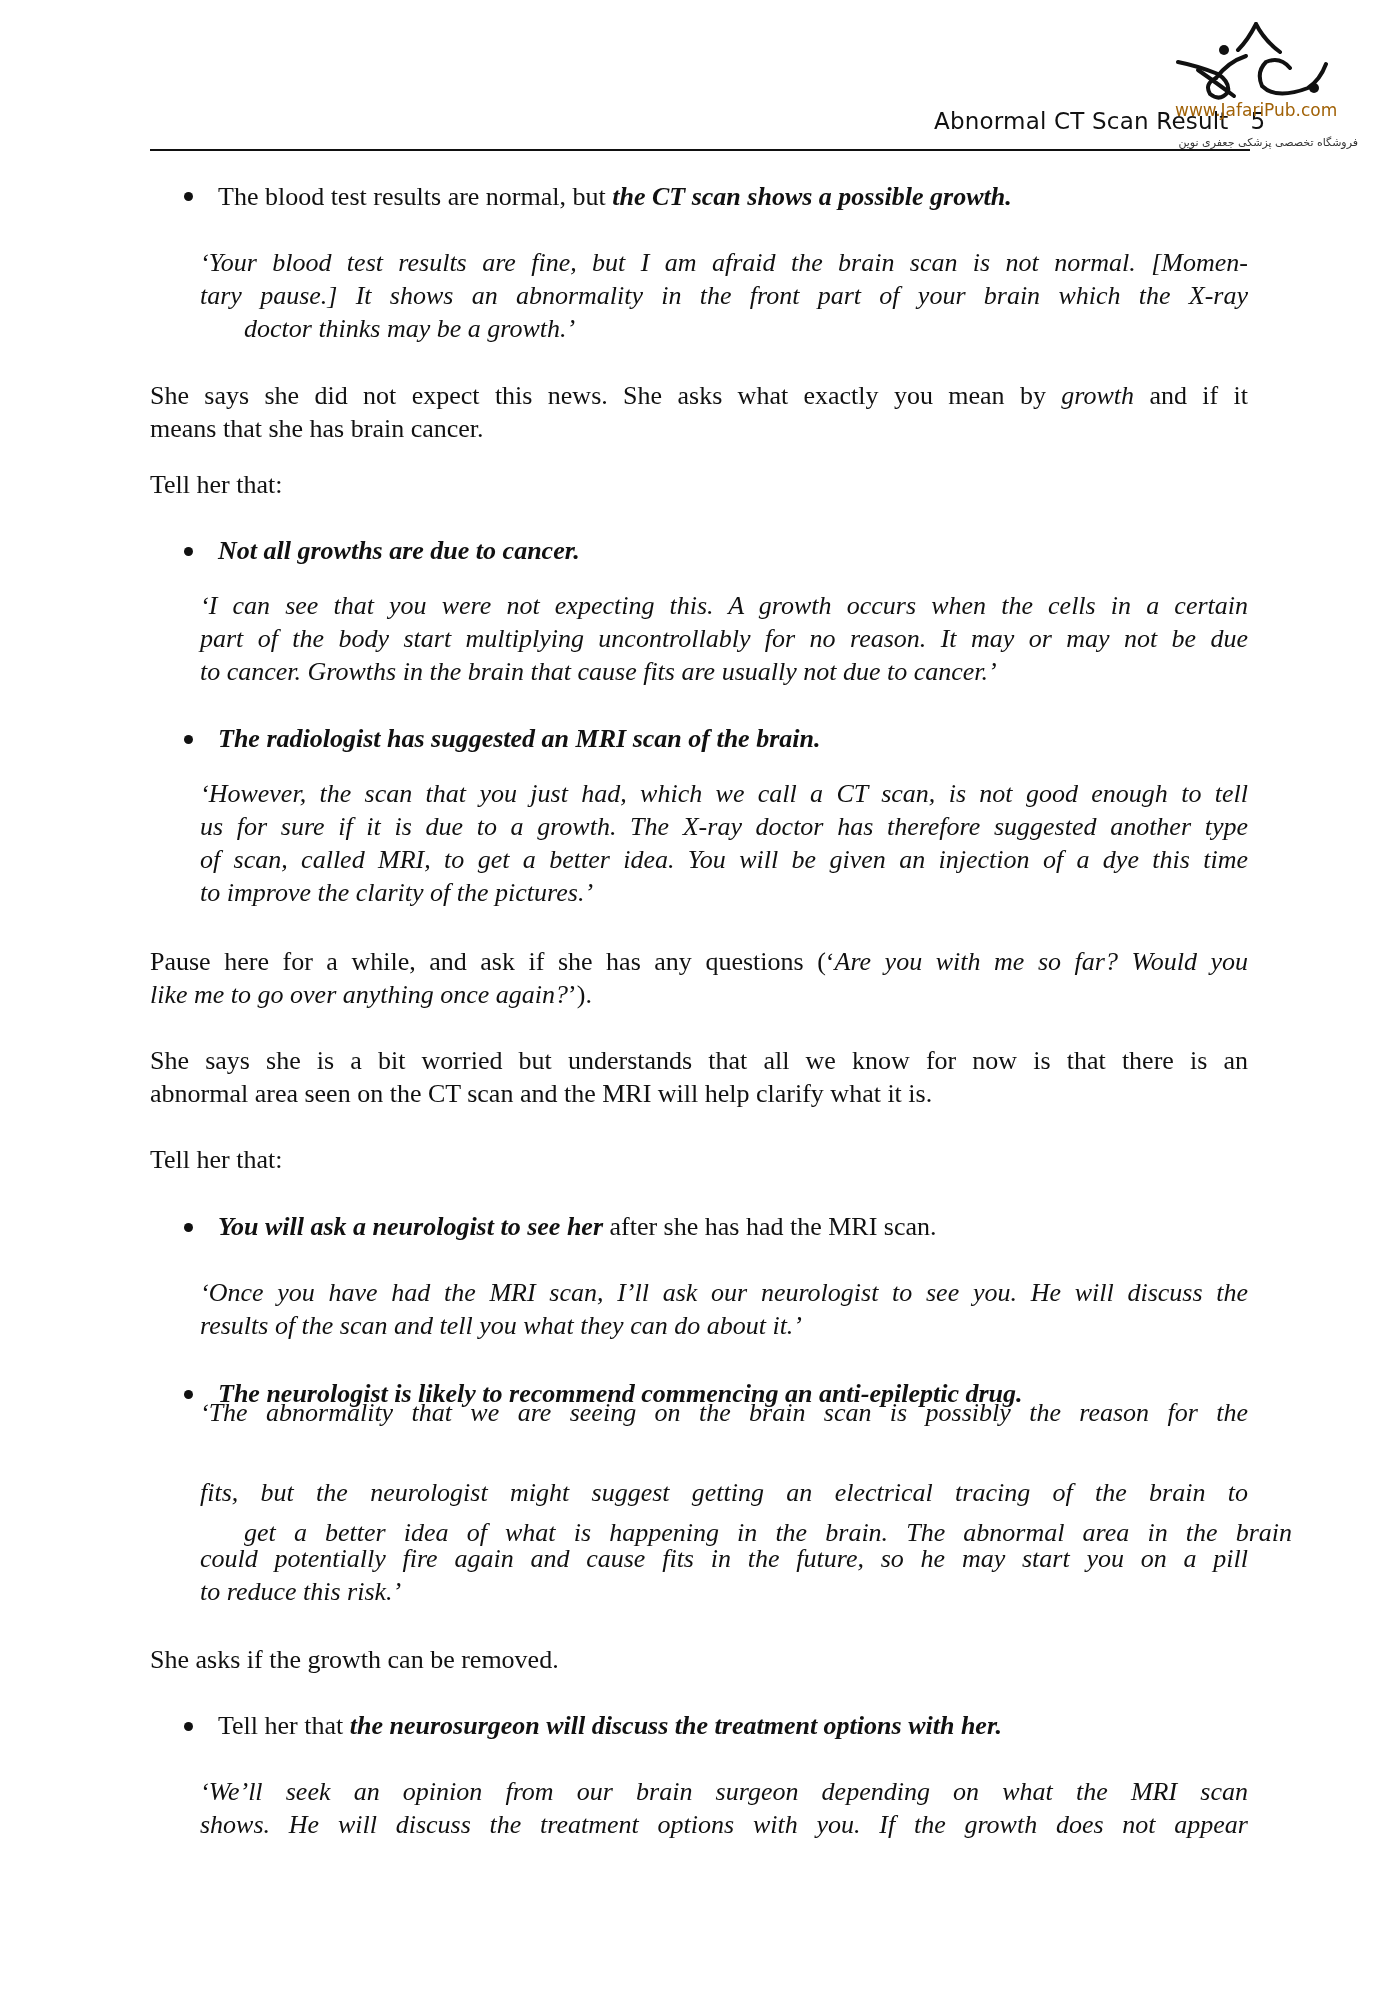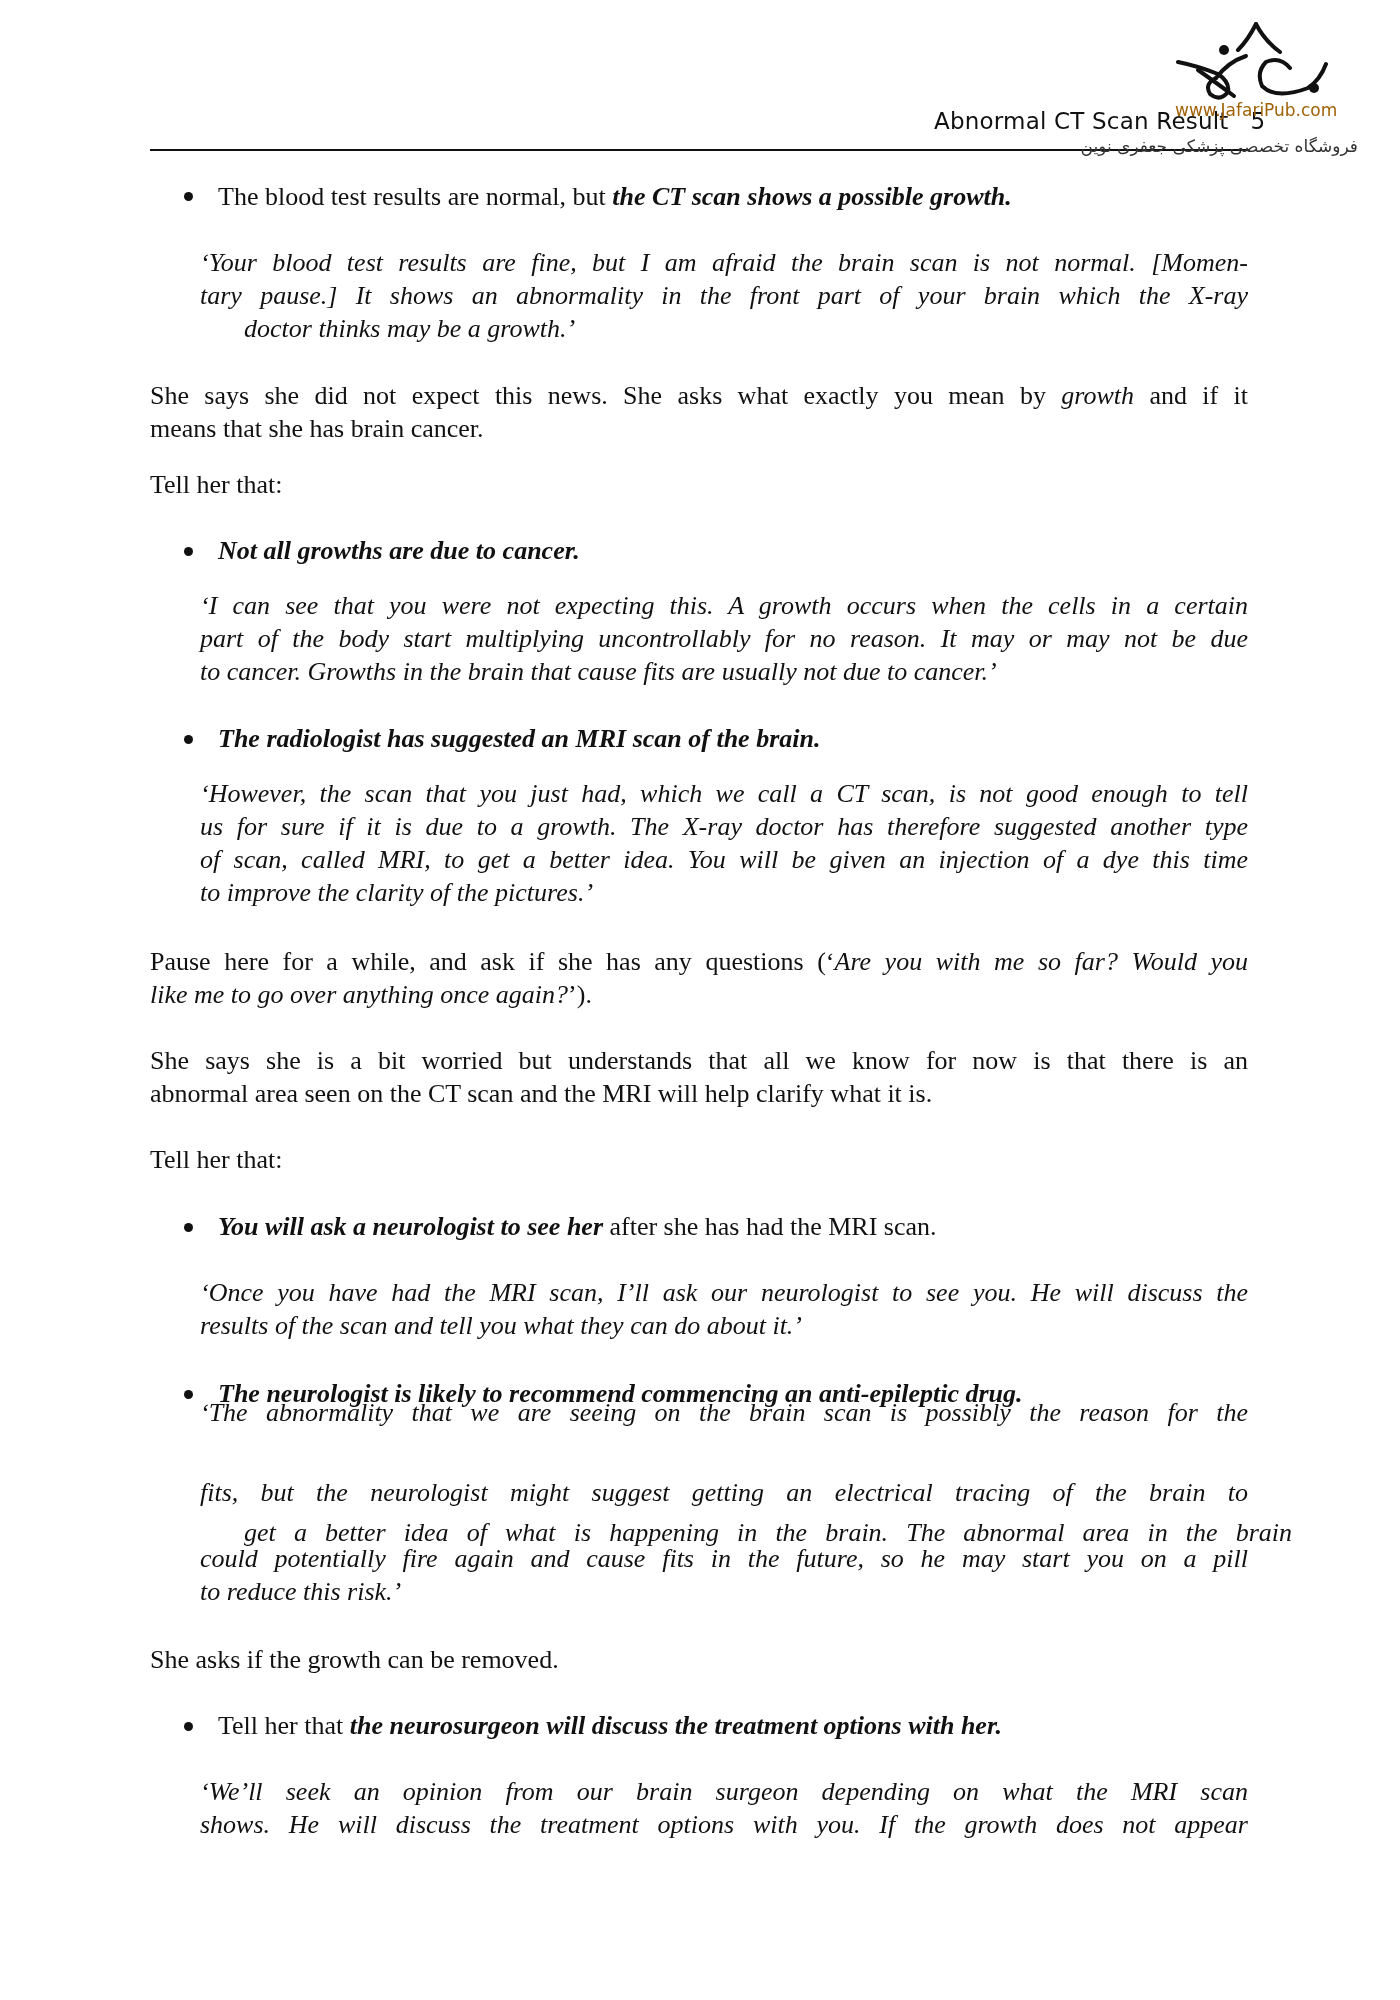--- a/index.html
+++ b/index.html
@@ -18,21 +18,21 @@
     position: absolute; left: 150px; top: 149px; width: 1100px; height: 2px; background: #111;
   }
   .logo { position: absolute; left: 1168px; top: 22px; width: 165px; height: 82px; }
   .logo-url {
     position: absolute; left: 1175px; top: 100px;
     font-family: "DejaVu Sans", "Liberation Sans", sans-serif; font-size: 17px; color: #a16207;
     white-space: nowrap;
   }
   .logo-fa {
     position: absolute; left: 1140px; top: 136px; width: 218px; text-align: right;
-    font-family: "DejaVu Sans", sans-serif; font-size: 17px; color: #333; white-space: nowrap;
+    font-family: "DejaVu Sans", sans-serif; font-size: 11px; color: #333; white-space: nowrap;
     direction: rtl;
   }
   .line { position: absolute; font-size: 26px; white-space: nowrap; line-height: 33px; }
   .body-p { left: 150px; width: 1098px; }
   .quote { left: 200px; width: 1048px; font-style: italic; }
   .just { text-align: justify; text-align-last: justify; }
   .bullet-dot {
     position: absolute; left: 184px; width: 9px; height: 9px; border-radius: 50%; background: #111;
   }
   .bullet-text { left: 218px; }

